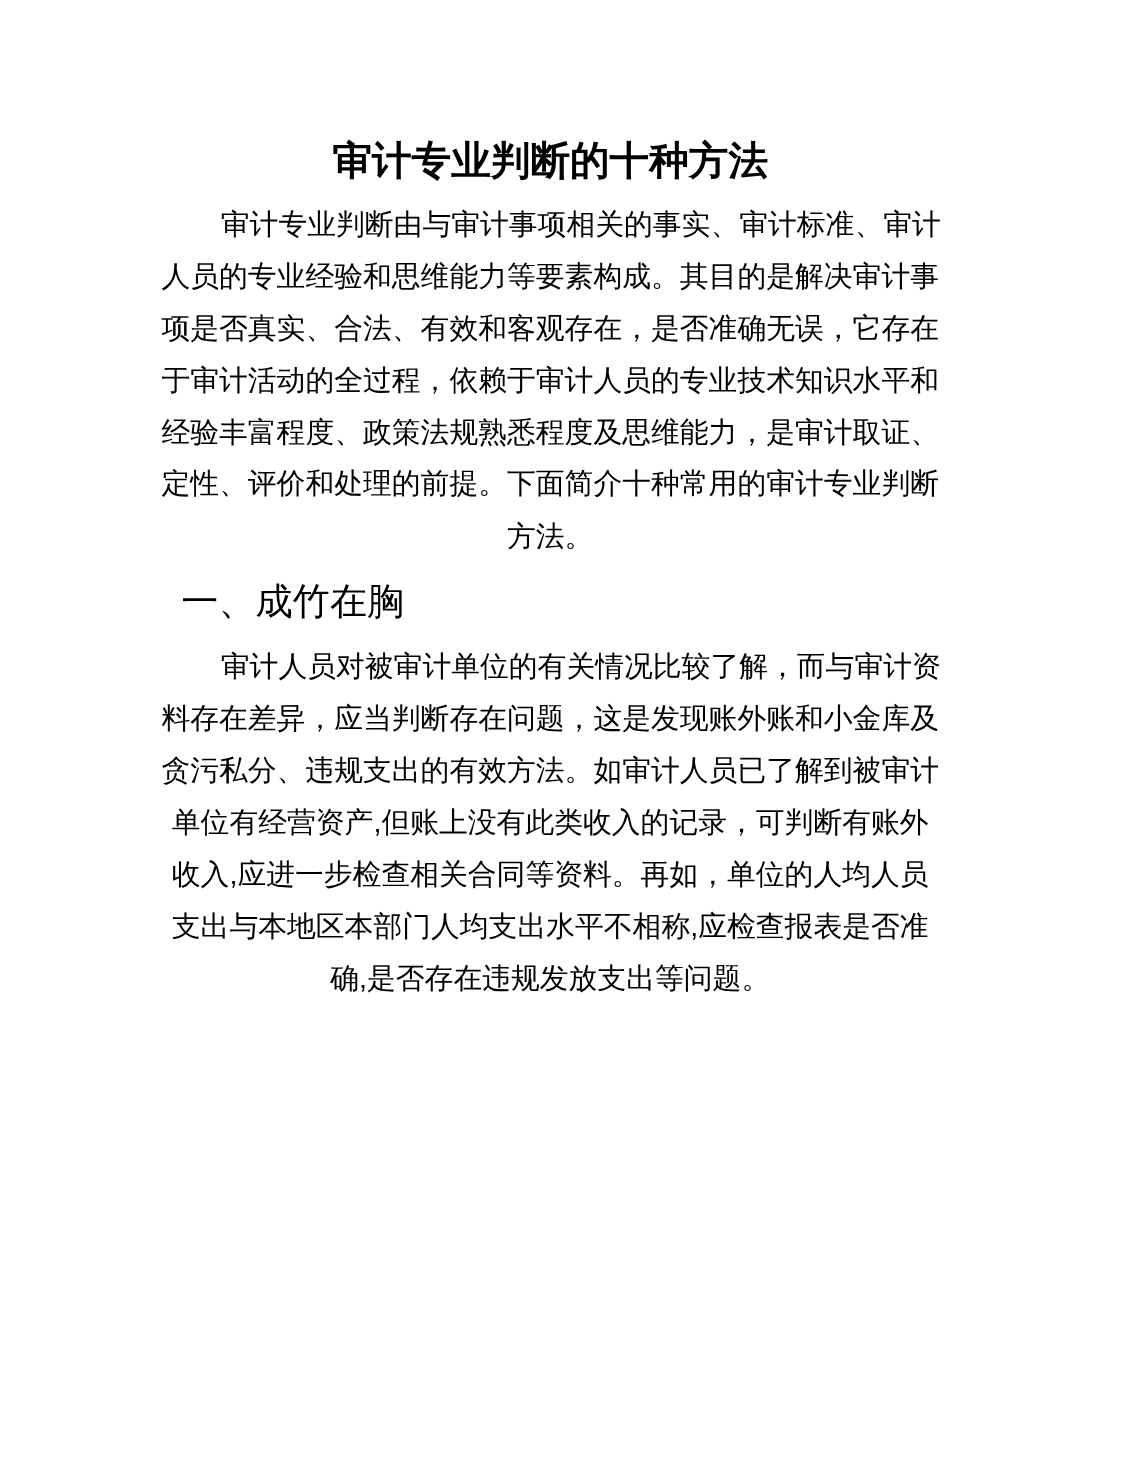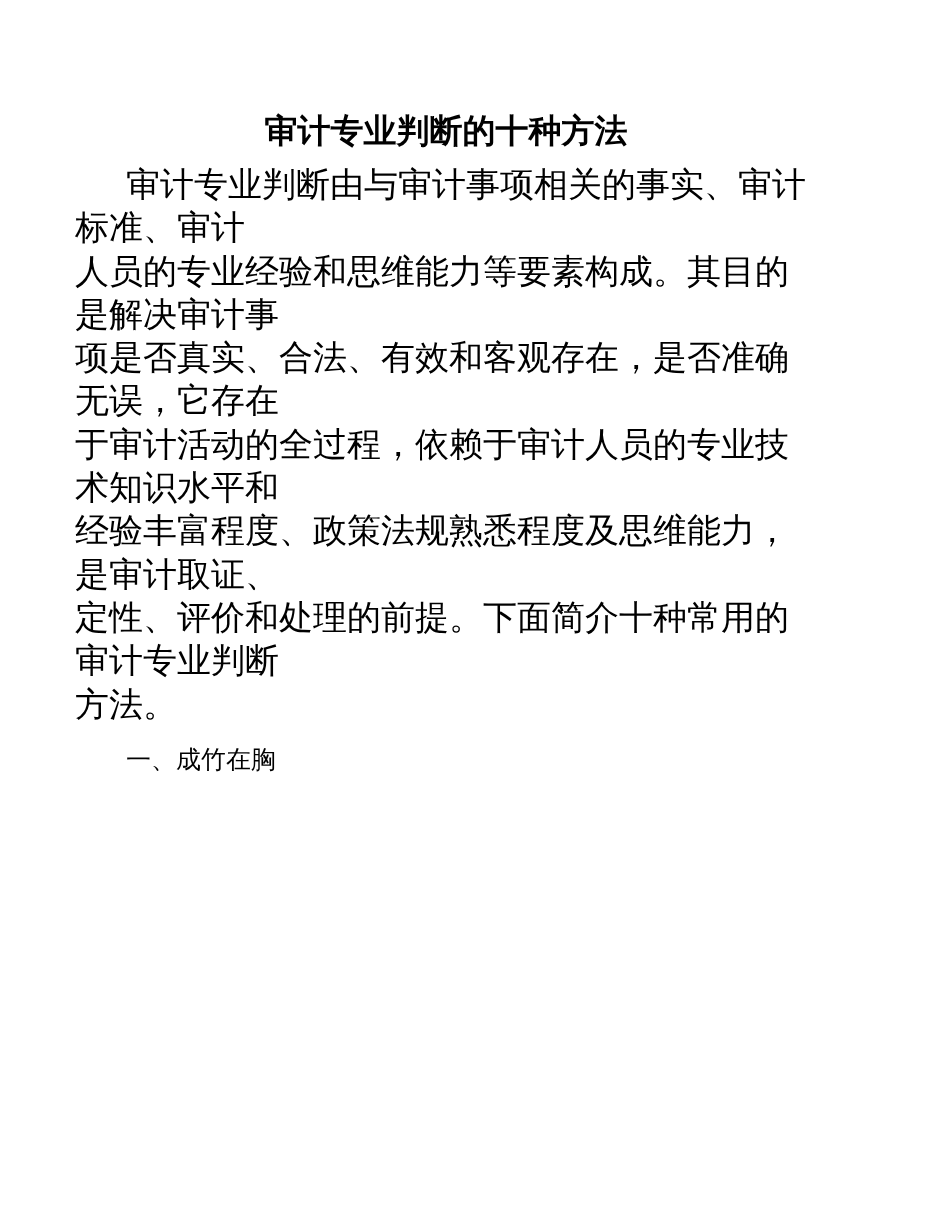--- a/index.html
+++ b/index.html
@@ -10,42 +10,41 @@
   body {
     width: 950px;
     height: 1230px;
     font-family: "Liberation Sans", "DejaVu Sans", sans-serif;
     color: #000000;
   }
   .page {
     box-sizing: border-box;
     width: 950px;
     height: 1230px;
-    padding: 109px 133px 0 75px;
+    padding: 109px 133px 0 100px;
     background: #ffffff;
     overflow: hidden;
-    font-family: Liberation Mono, monospace;
   }
   .doc-title {
     font-size: 33px;
     line-height: 50px;
     font-weight: 700;
     text-align: center;
     margin: 0 0 7px 0;
   }
   .para {
-    font-size: 34px;
+    font-size: 24px;
     line-height: 43.3px;
     margin: 0 0 11px 0;
     text-indent: 51px;
     white-space: pre-line;
-    text-align: left;
+    text-align: center;
   }
   .heading {
-    font-size: 25px;
+    font-size: 31px;
     line-height: 43.3px;
     margin: 0 0 11px 0;
     text-indent: 51px;
     white-space: pre-line;
   }
 </style>
 </head>
 <body>
 
 <div class="page">
@@ -54,15 +53,22 @@
   <p class="para">审计专业判断由与审计事项相关的事实、审计标准、审计
 人员的专业经验和思维能力等要素构成。其目的是解决审计事
 项是否真实、合法、有效和客观存在，是否准确无误，它存在
 于审计活动的全过程，依赖于审计人员的专业技术知识水平和
 经验丰富程度、政策法规熟悉程度及思维能力，是审计取证、
 定性、评价和处理的前提。下面简介十种常用的审计专业判断
 方法。</p>
 
   <p class="heading">一、成竹在胸</p>
 
+  <p class="para">审计人员对被审计单位的有关情况比较了解，而与审计资
+料存在差异，应当判断存在问题，这是发现账外账和小金库及
+贪污私分、违规支出的有效方法。如审计人员已了解到被审计
+单位有经营资产,但账上没有此类收入的记录，可判断有账外
+收入,应进一步检查相关合同等资料。再如，单位的人均人员
+支出与本地区本部门人均支出水平不相称,应检查报表是否准
+确,是否存在违规发放支出等问题。</p>
 
 
 </div>
 
 </body></html>

